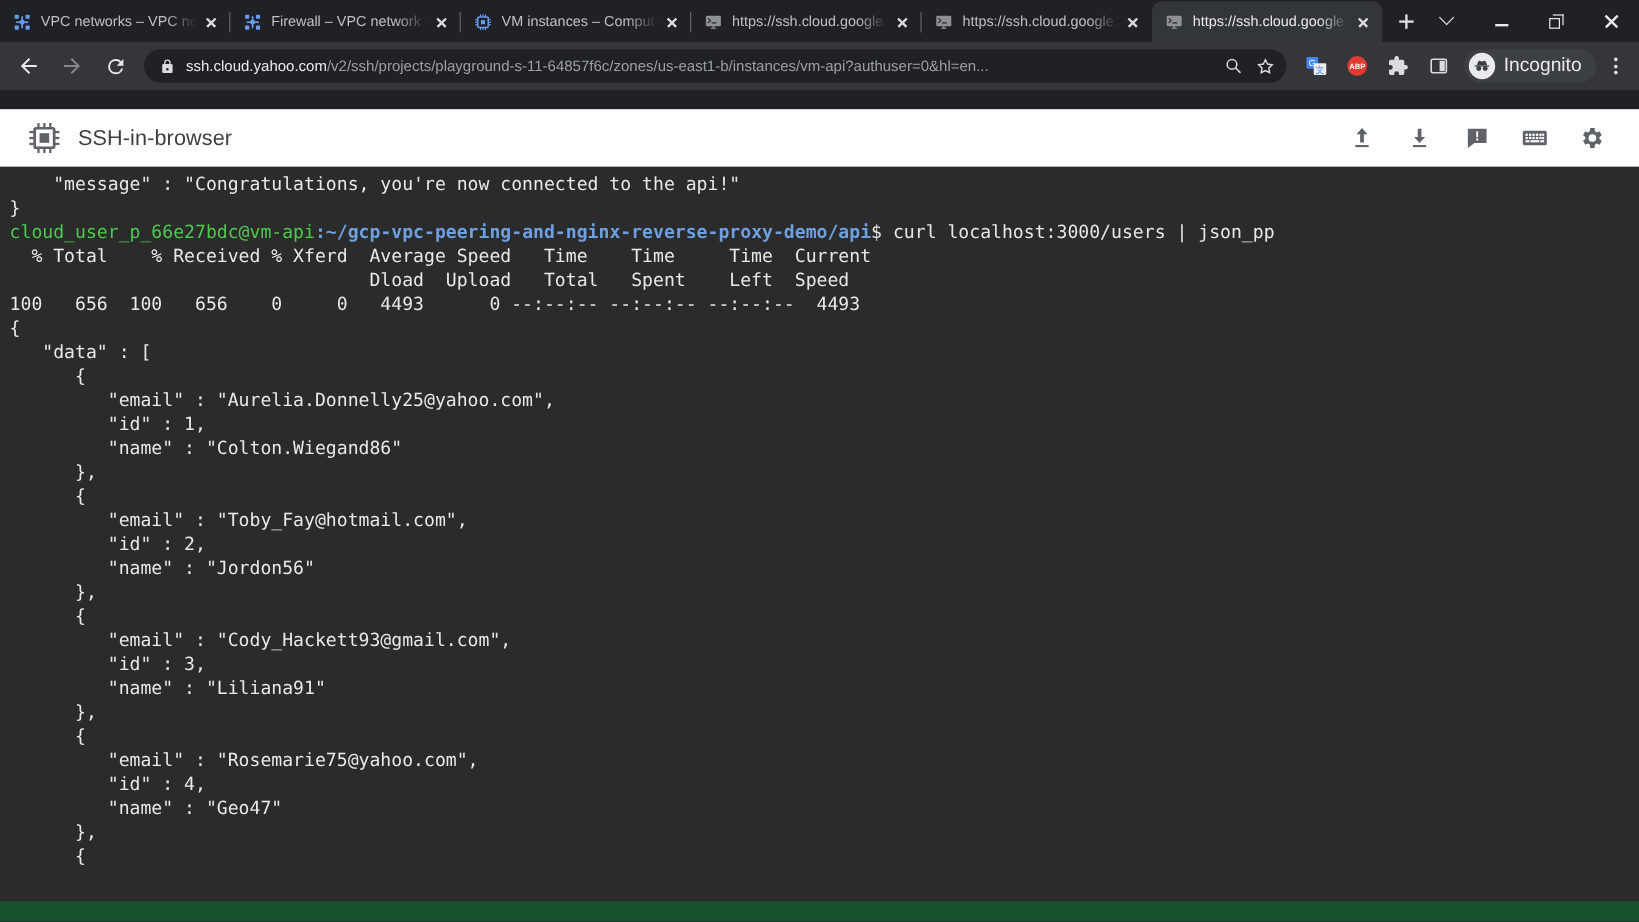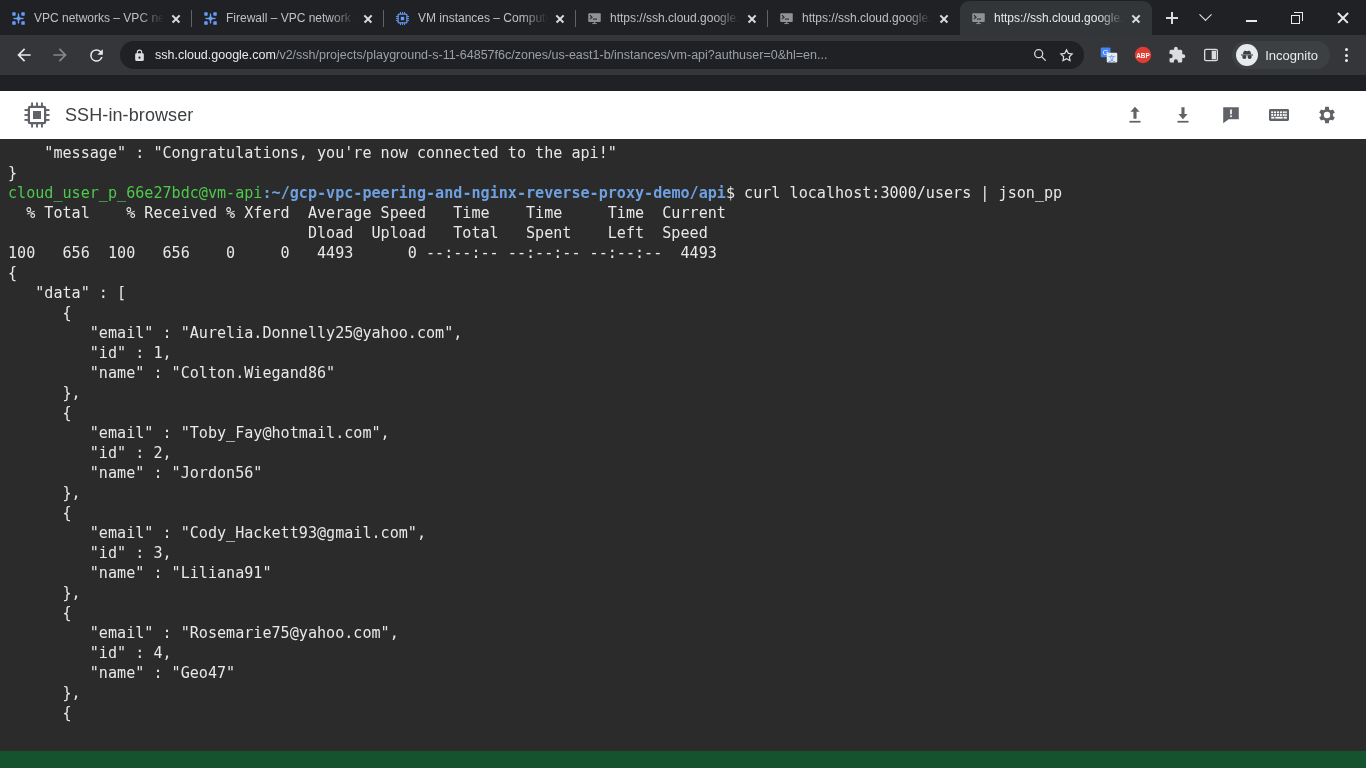--- a/index.html
+++ b/index.html
@@ -168,21 +168,21 @@
     display: flex; align-items: center;
     padding: 0 12px 0 4px;
     margin-left: 4px;
   }
   .incog-badge {
     width: 22px; height: 22px; border-radius: 50%;
     background: #e8eaed;
     display:flex;align-items:center;justify-content:center;
     margin-right: 7px;
   }
-  .incognito-pill span { font-size: 13px; color: #e8eaed; white-space: nowrap;}
+  .incognito-pill span { font-size: 16px; color: #e8eaed; white-space: nowrap;}
   .kebab {
     width: 28px; height: 30px; margin-left: 2px;
     display:flex;flex-direction:column;align-items:center;justify-content:center;
   }
   .kebab i { width: 3px; height: 3px; border-radius:50%; background:#e8eaed; margin: 1.4px 0; display:block;}
 
   
   .page { height: 693px; background: #14532d; position: relative; margin-top: 16px; }
 
   .ssh-header {
@@ -360,21 +360,21 @@
         <path d="M17.65 6.35A7.96 7.96 0 0 0 12 4a8 8 0 1 0 7.73 10h-2.08A6 6 0 1 1 12 6c1.66 0 3.14.69 4.22 1.78L13 11h7V4z" fill="#e8eaed"></path>
       </svg>
     </div>
 
     <div class="omnibox">
       <div class="lock">
         <svg width="13" height="13" viewBox="0 0 24 24" aria-hidden="true">
           <path d="M18 8h-1V6a5 5 0 0 0-10 0v2H6a2 2 0 0 0-2 2v10a2 2 0 0 0 2 2h12a2 2 0 0 0 2-2V10a2 2 0 0 0-2-2zM9 6a3 3 0 0 1 6 0v2H9V6zm3 12a2 2 0 1 1 0-4 2 2 0 0 1 0 4z" fill="#dadce0"></path>
         </svg>
       </div>
-      <div class="urltext"><b>ssh.cloud.google.com</b><span>/v2/ssh/projects/playground-s-11-64857f6c/zones/us-east1-b/instances/vm-api?authuser=0&amp;hl=en...</span></div>
+      <div class="urltext"><b>ssh.cloud.yahoo.com</b><span>/v2/ssh/projects/playground-s-11-64857f6c/zones/us-east1-b/instances/vm-api?authuser=0&amp;hl=en...</span></div>
       <div class="omni-icon">
         <svg width="16" height="16" viewBox="0 0 24 24" aria-hidden="true">
           <circle cx="10" cy="10" r="6" fill="none" stroke="#dadce0" stroke-width="1.9"></circle>
           <path d="M14.5 14.5L20 20" stroke="#dadce0" stroke-width="1.9" stroke-linecap="round"></path>
         </svg>
       </div>
       <div class="omni-icon">
         <svg width="17" height="17" viewBox="0 0 24 24" aria-hidden="true">
           <path d="M12 4l2.47 5.01 5.53.8-4 3.9.94 5.5L12 16.62 7.06 19.2 8 13.7l-4-3.9 5.53-.79z" fill="none" stroke="#dadce0" stroke-width="1.7"></path>
         </svg>

